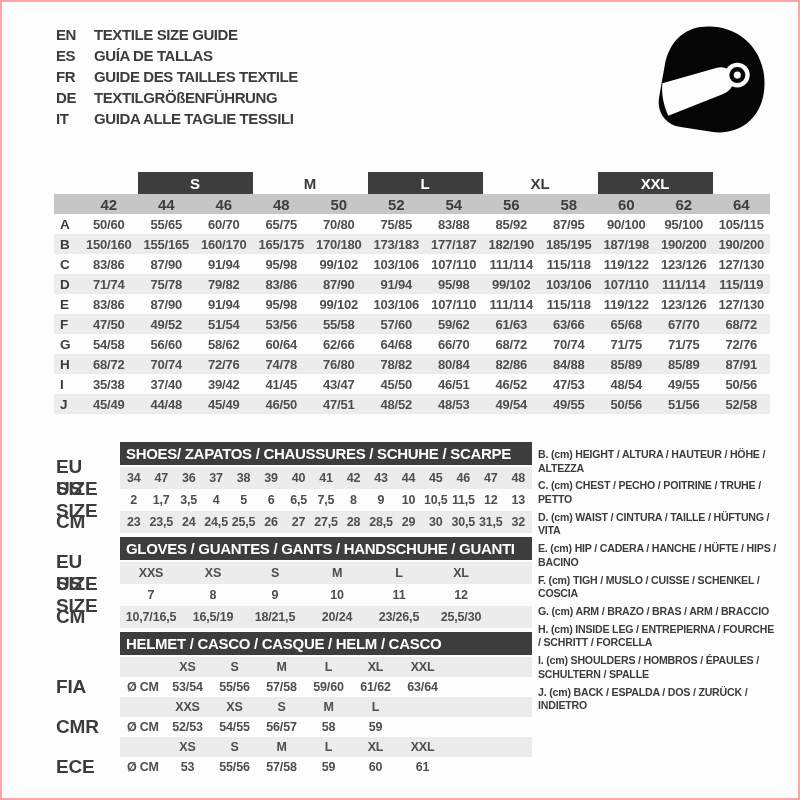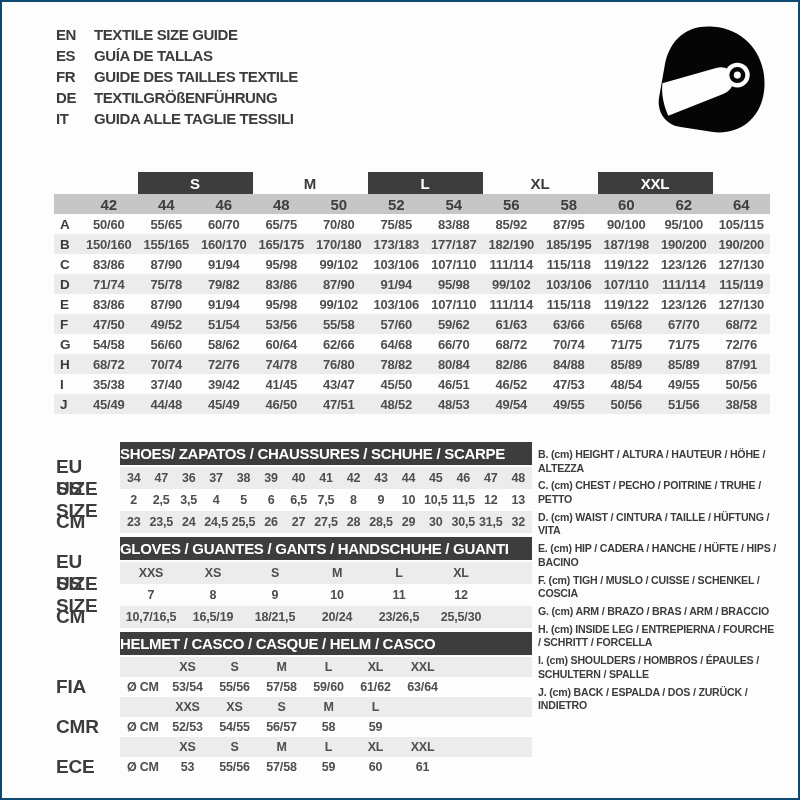--- a/index.html
+++ b/index.html
@@ -1,18 +1,18 @@
 <!DOCTYPE html>
 <html><head>
 <meta charset="utf-8">
 <style>
   html,body{margin:0;padding:0;background:#888;}
   #page{
     position:relative;width:800px;height:800px;background:#fdfdfd;
-    box-sizing:border-box;border:2px solid #0c4a6e;overflow:hidden;
+    box-sizing:border-box;border:2px solid #fca5a5;overflow:hidden;
     font-family:"Liberation Sans", sans-serif;font-weight:700;letter-spacing:-0.2px;
     color:#3c3c3c;
   }
   
   #langs{position:absolute;left:54px;top:22px;}
   .lang-row{display:flex;height:21px;align-items:center;font-size:15px;letter-spacing:-0.4px;}
   .lang-code{width:38px;}
   
   #helmet-icon{position:absolute;left:648px;top:20px;width:118px;height:118px;}
   
@@ -27,21 +27,21 @@
   .data-row{height:20px;align-items:center;font-size:13px;color:#4e4e4e;}
   .data-row.striped{background:#ececec;}
   .data-row .letter{padding-left:6px;color:#3c3c3c;font-size:13.5px;}
   .data-row .cell{text-align:center;white-space:nowrap;}
   
   .section{position:absolute;left:54px;width:476px;}
   #shoes-sec{top:440px;}
   #gloves-sec{top:535px;}
   #helmet-sec{top:630px;}
   .sec-header{margin-left:64px;width:412px;height:23px;background:#3d3d3d;color:#fff;
-    display:flex;align-items:center;box-sizing:border-box;
+    display:flex;align-items:center;padding-left:6px;box-sizing:border-box;
     font-size:15px;letter-spacing:-0.3px;margin-bottom:2px;white-space:nowrap;}
   .sec-row{display:flex;}
   #shoes-sec .sec-row,#gloves-sec .sec-row{height:22px;}
   #helmet-sec .sec-row{height:20px;}
   .sec-label{width:64px;display:flex;align-items:center;font-size:19px;color:#3c3c3c;}
   .sec-cells{width:412px;display:grid;align-items:center;text-align:center;
     font-size:12.5px;color:#4e4e4e;white-space:nowrap;}
   .sec-cells.shaded{background:#ececec;}
   .grid-shoes{grid-template-columns:repeat(15,1fr);}
   .grid-gloves{grid-template-columns:repeat(6,62px) 1fr;}
@@ -252,21 +252,21 @@
           <div class="cell">44/48</div>
           <div class="cell">45/49</div>
           <div class="cell">46/50</div>
           <div class="cell">47/51</div>
           <div class="cell">48/52</div>
           <div class="cell">48/53</div>
           <div class="cell">49/54</div>
           <div class="cell">49/55</div>
           <div class="cell">50/56</div>
           <div class="cell">51/56</div>
-          <div class="cell">38/58</div>
+          <div class="cell">52/58</div>
         </div>
       </div>
   </div>
 
   <div id="shoes-sec" class="section">
       <div class="sec-header">SHOES/ ZAPATOS / CHAUSSURES / SCHUHE / SCARPE</div>
       <div class="sec-row">
         <div class="sec-label">EU SIZE</div>
         <div class="sec-cells grid-shoes shaded">
           <div class="cell">34</div>
@@ -283,21 +283,21 @@
           <div class="cell">45</div>
           <div class="cell">46</div>
           <div class="cell">47</div>
           <div class="cell">48</div>
         </div>
       </div>
       <div class="sec-row">
         <div class="sec-label">US SIZE</div>
         <div class="sec-cells grid-shoes">
           <div class="cell">2</div>
-          <div class="cell">2,5</div>
+          <div class="cell">1,7</div>
           <div class="cell">3,5</div>
           <div class="cell">4</div>
           <div class="cell">5</div>
           <div class="cell">6</div>
           <div class="cell">6,5</div>
           <div class="cell">7,5</div>
           <div class="cell">8</div>
           <div class="cell">9</div>
           <div class="cell">10</div>
           <div class="cell">10,5</div>

